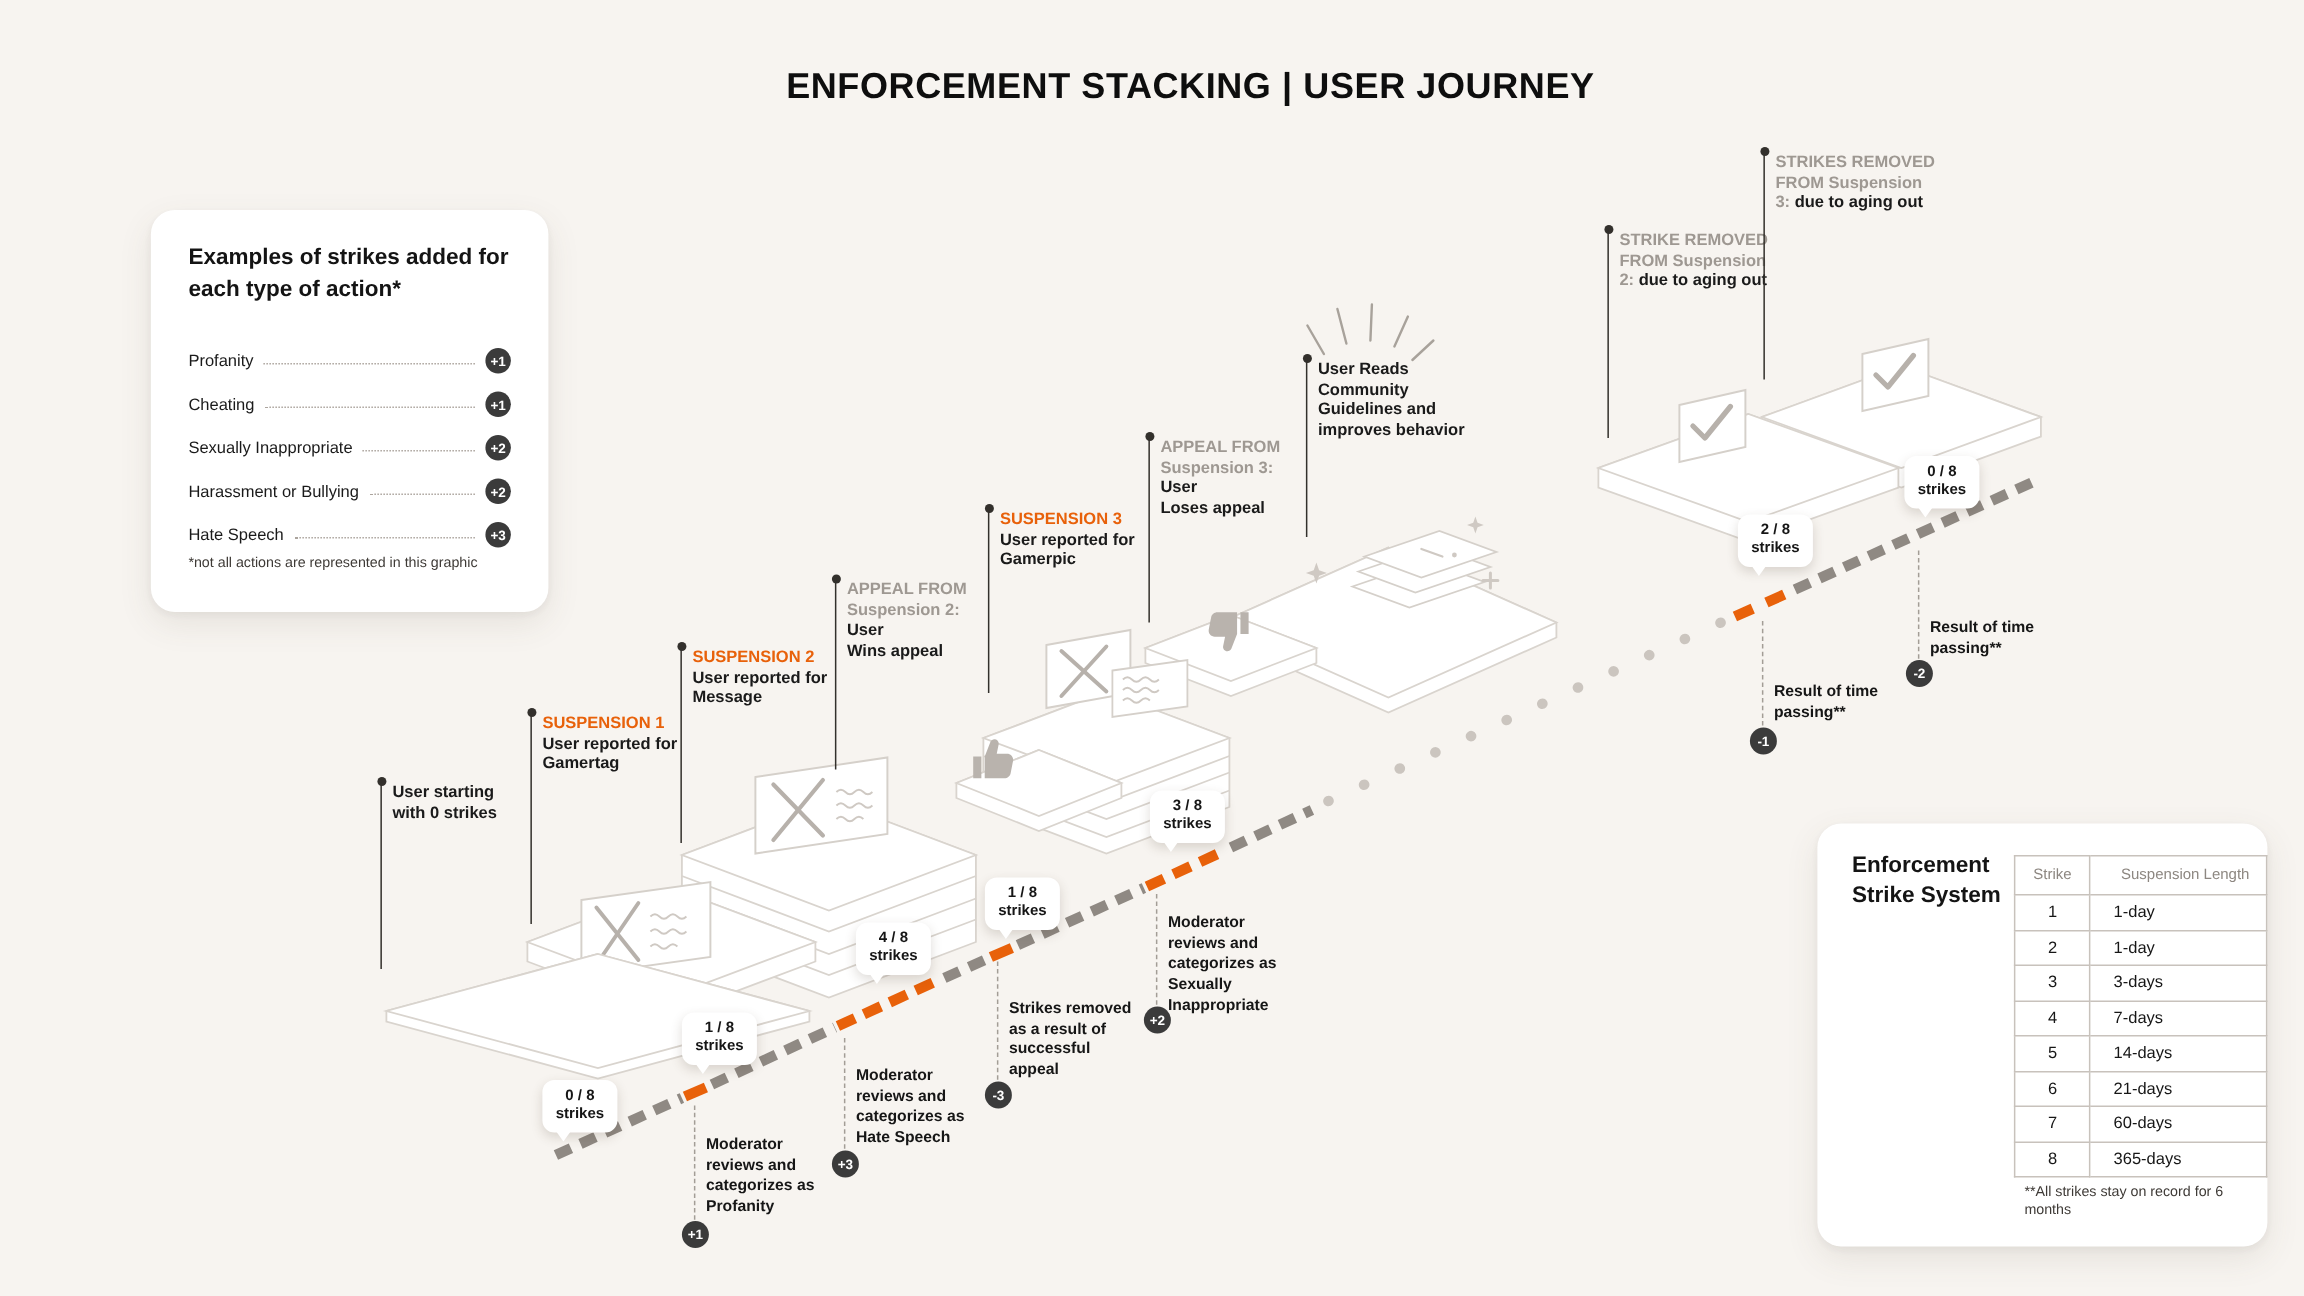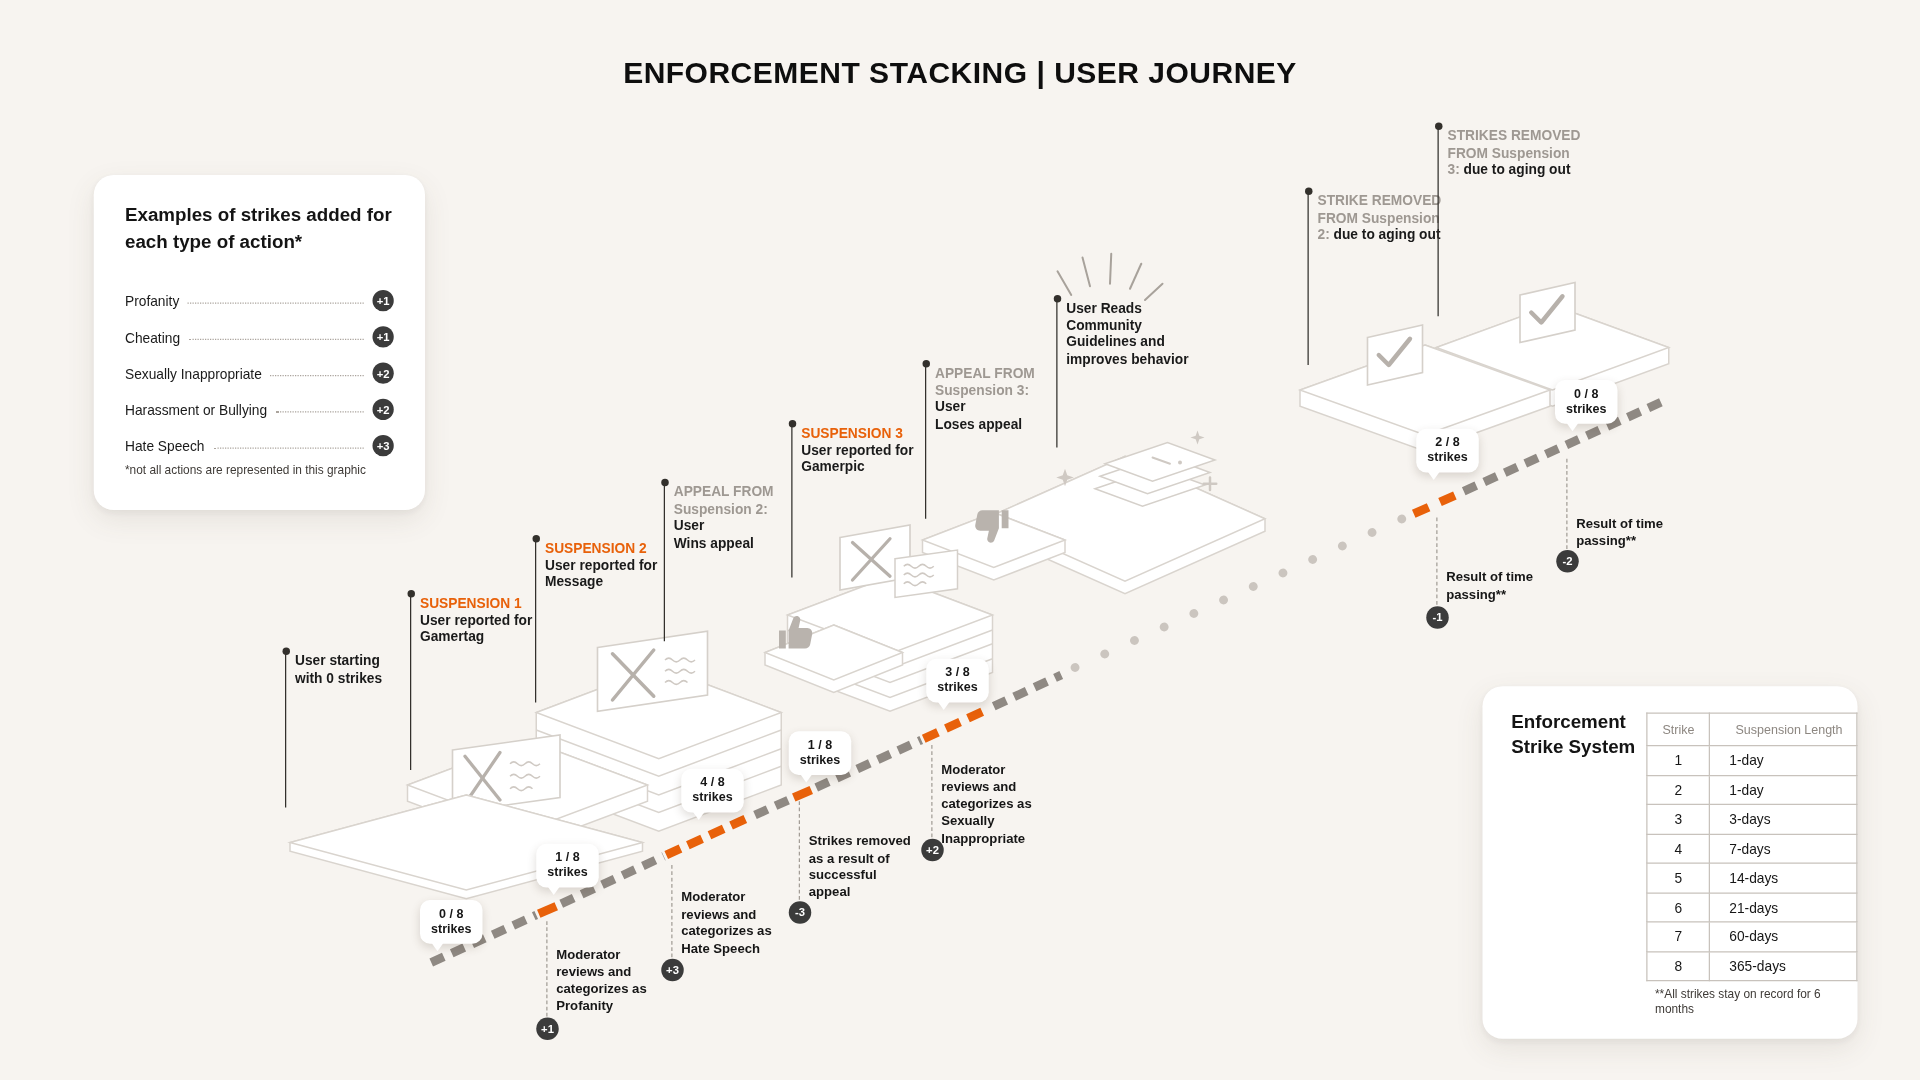--- a/index.html
+++ b/index.html
@@ -1,17 +1,17 @@
 <!DOCTYPE html>
 <html><head>
 <meta charset="utf-8">
 <style>
   html,body{margin:0;padding:0;}
   body{width:1920px;height:1080px;overflow:hidden;background:#F7F4F0;}
-  .stage{position:relative;width:1652px;height:1080px;background:#F7F4F0;}
+  .stage{position:relative;width:1652px;height:1080px;background:#F7F4F0;margin-left:32px;}
   .canvas{position:absolute;left:0;top:0;width:1536px;height:864px;
           transform:scale(1.25);transform-origin:0 0;
           font-family:"Liberation Sans",sans-serif;color:#161616;}
   .page-title{position:absolute;top:44px;left:0;right:0;margin:0;text-align:center;
           font-size:24px;font-weight:800;letter-spacing:.4px;color:#0E0E0E;}
   .scene{position:absolute;left:0;top:0;width:1536px;height:864px;pointer-events:none;}
 
   
   .card{position:absolute;background:#FFFFFF;border-radius:16px;
         box-shadow:0 8px 22px rgba(90,75,60,.10), 0 2px 6px rgba(90,75,60,.06);}

